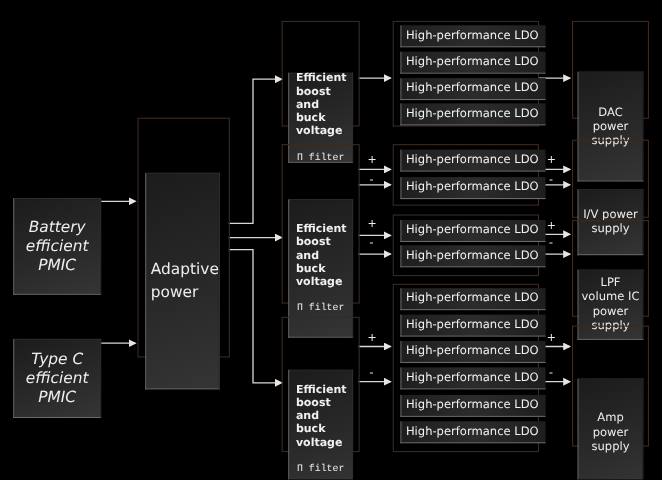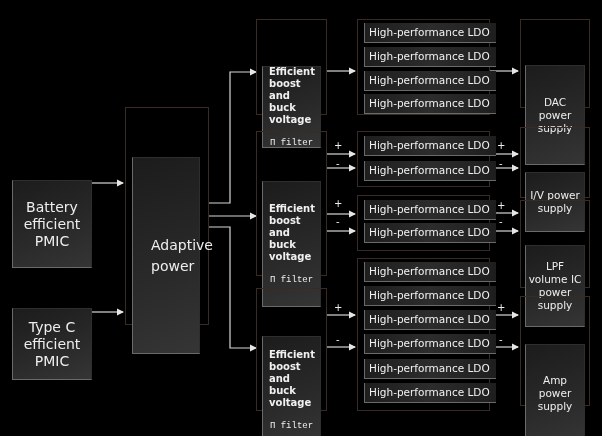--- a/index.html
+++ b/index.html
@@ -6,21 +6,21 @@
   body { width:602px; height:436px; position:relative; overflow:hidden;
          font-family:"DejaVu Sans", "Liberation Sans", sans-serif; color:#eee; }
   .outer { position:absolute; border:1px solid #3a2a22; box-sizing:border-box; }
   .inner { position:absolute; box-sizing:border-box;
            background:linear-gradient(160deg,#1c1c1c 0%,#2a2a2a 60%,#353535 100%);
            border-left:1px solid #6a6a6a; border-bottom:1px solid #6a6a6a;
            border-top:1px solid #2e2e2e; border-right:1px solid #2e2e2e;margin-top:40px; }
   .ctext { display:flex; flex-direction:column; align-items:center; justify-content:center;
            text-align:center; }
   .ltext { display:flex; flex-direction:column; justify-content:center; padding-left:6px; }
-  .pmic { font-size:14px; line-height:17px; }
+  .pmic { font-size:14px; line-height:17px;font-style:italic; }
   .aps { font-size:14px; line-height:21px; }
   .eff { font-size:10px; line-height:12px; font-weight:bold; color:#f0f0f0; }
   .pif { font-size:9px; margin-top:12px; text-align:center; width:100%; padding-right:6px; box-sizing:border-box;font-family:Liberation Mono, monospace; }
   .ldo { position:absolute; box-sizing:border-box; height:20px; left:6px; width:132px;
          background:linear-gradient(90deg,#1e1e1e 0%,#2c2c2c 50%,#1e1e1e 100%);
          border-left:1px solid #6a6a6a; border-bottom:1px solid #6a6a6a;
          font-size:10.5px; line-height:19px; padding-left:4px; color:#f2f2f2; white-space:nowrap; }
   .sup { font-size:10.5px; line-height:13px; }
   .sign { position:absolute; font-size:10px; color:#eee; }
   svg { position:absolute; left:0; top:0; }
@@ -67,21 +67,21 @@
   <span>efficient</span>
   <span>PMIC</span>
 </div>
 <div class="inner ctext pmic" style="left:12px;top:268px;width:80px;height:72px;">
   <span>Type C</span>
   <span>efficient</span>
   <span>PMIC</span>
 </div>
 
 <div class="outer" style="left:125px;top:107px;width:84px;height:218px;"></div>
-<div class="inner ltext aps" style="left:132px;top:117px;width:68px;height:197px;padding-left:18px;">
+<div class="inner ltext aps" style="left:132px;top:117px;width:68px;height:197px;padding-left:4px;">
   <span>Adaptive</span>
   <span>power</span>
 </div>
 
 <div class="outer" style="left:256px;top:19px;width:71px;height:96px;"></div>
 <div class="inner ltext" style="left:262px;top:26px;width:59px;height:82px;">
   <div class="eff">
     <div>Efficient</div>
     <div>boost and</div>
     <div>buck</div>
@@ -145,21 +145,21 @@
   <span>supply</span>
 </div>
 
 <div class="outer" style="left:520px;top:127px;width:70px;height:71px;"></div>
 <div class="inner ctext sup" style="left:525px;top:132px;width:60px;height:60px;">
   <span>I/V power</span>
   <span>supply</span>
 </div>
 
 <div class="outer" style="left:520px;top:200px;width:70px;height:88px;"></div>
-<div class="inner ctext sup" style="left:525px;top:205px;width:60px;height:82px;text-align:right;">
+<div class="inner ctext sup" style="left:525px;top:205px;width:60px;height:64px;text-align:right;">
   <span>LPF</span>
   <span>volume IC</span>
   <span>power</span>
   <span>supply</span>
 </div>
 
 <div class="outer" style="left:520px;top:296px;width:70px;height:110px;"></div>
 <div class="inner ctext sup" style="left:525px;top:304px;width:60px;height:98px;">
   <span>Amp</span>
   <span>power</span>

